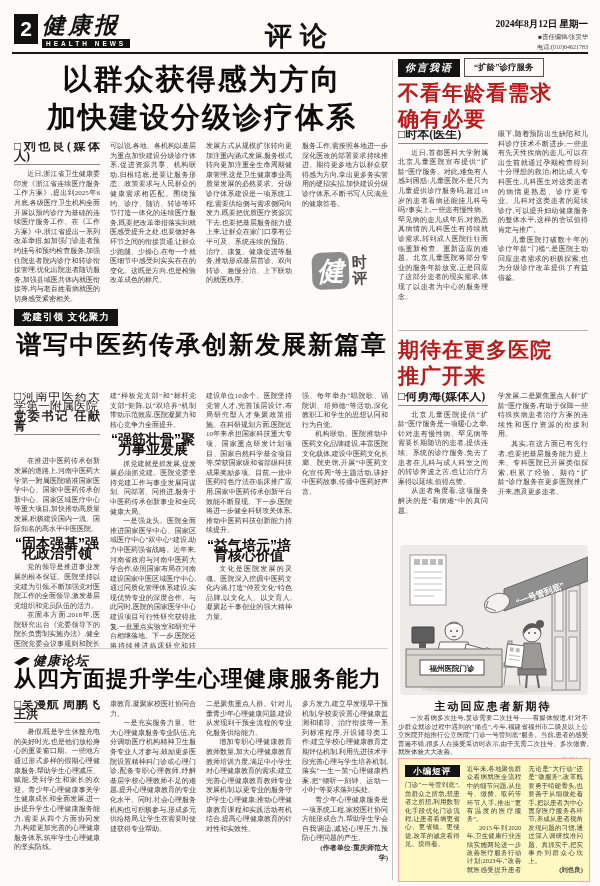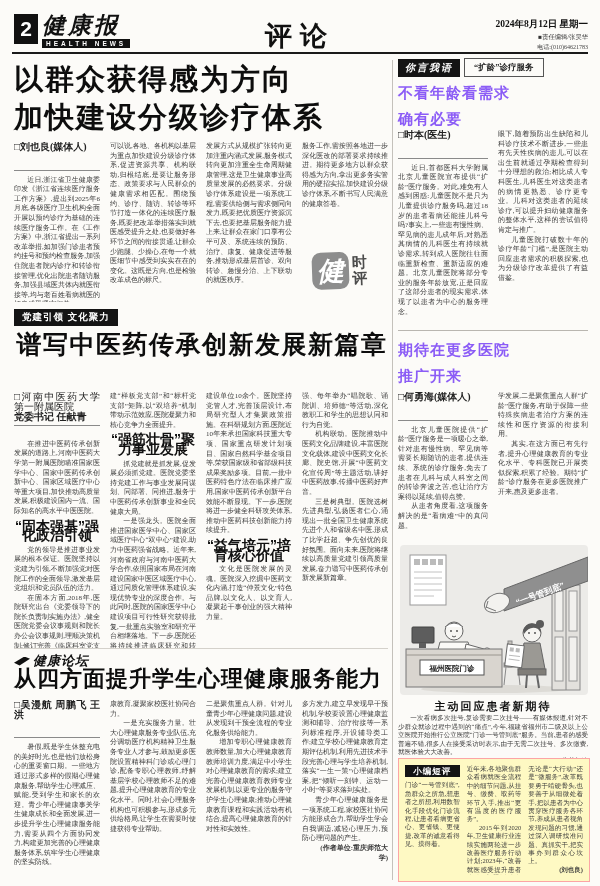--- a/index.html
+++ b/index.html
@@ -21,59 +21,59 @@
   .hdr-ed{font-size:6.3px;color:#333;margin-top:2px;}
   .hdr-ph{font-size:6px;color:#444;margin-top:1px;}
   .toprule{position:absolute;left:12px;top:52px;width:576px;height:2px;background:#1a1a1a;}
   .vrule{position:absolute;left:392px;top:60px;width:1px;height:820px;background:#c4c1bb;}
   
   .cols{display:flex;gap:10px;}
   .col{flex:1;overflow:hidden;}
   .bodytext{font-size:7px;line-height:9.6px;text-align:justify;color:#3b3b3b;}
   .bodytext p{margin:0;text-indent:1.9em;}
   .bodytext p.noindent{text-indent:0;}
-  .byline{font-size:10px;font-weight:bold;color:#222;border-bottom:1px solid #8a8a8a;
-          padding-bottom:18px;margin-bottom:5px;}
+  .byline{font-size:12px;font-weight:bold;color:#222;border-bottom:1px solid #8a8a8a;
+          padding-bottom:3px;margin-bottom:5px;}
   .subhead{font-family:"Liberation Sans",sans-serif;font-size:14px;font-weight:bold;color:#111;
           text-align:center;margin:5px 0;text-indent:0;}
   .badge-black{display:inline-block;background:#141414;color:#fff;font-family:"Liberation Sans",sans-serif;
           font-size:9.5px;font-weight:bold;letter-spacing:1px;padding:2px 8px;}
   
   .lead-hl{position:absolute;left:14px;top:60px;width:376px;font-family:"Liberation Sans",sans-serif;
-          font-size:29px;font-weight:900;letter-spacing:2px;line-height:38px;color:#0d0d0d;}
+          font-size:29px;font-weight:900;letter-spacing:2px;line-height:38px;color:#0d0d0d;text-align:center;}
   .lead-body{position:absolute;left:14px;top:142px;width:374px;height:160px;}
   .stamp{position:absolute;left:312px;top:252px;display:flex;align-items:center;transform:rotate(-2deg);}
   .stamp-sq{width:37px;height:37px;background:#8d8d8d;border-radius:9px;color:#fff;
           font-size:27px;font-style:italic;font-weight:bold;display:flex;align-items:center;justify-content:center;}
   .stamp-lb{width:16px;margin-left:3px;font-size:15px;font-weight:900;color:#4c4c4c;
           line-height:16px;word-break:break-all;}
   
   .party-badge{position:absolute;left:14px;top:306px;}
   .party-hl{position:absolute;left:14px;top:328px;width:376px;text-align:center;
           font-family:"Liberation Sans",sans-serif;font-size:25px;font-weight:900;letter-spacing:1.5px;color:#0d0d0d;}
   .party-body{position:absolute;left:14px;top:392px;width:374px;height:256px;}
-  .pbyline{font-size:10px;color:#222;border-bottom:1px solid #8a8a8a;padding-bottom:3px;margin-bottom:14px;}
+  .pbyline{font-size:12px;color:#222;border-bottom:1px solid #8a8a8a;padding-bottom:3px;margin-bottom:22px;}
   .pbyline .l2{font-weight:bold;margin-top:1px;}
   
   .forum-sep{position:absolute;left:14px;top:648px;width:374px;height:1px;background:#d4d1cb;}
   .forum-badge{position:absolute;left:14px;top:652px;display:flex;align-items:center;}
   .pen-icon{width:16px;height:9px;background:#111;margin-right:3px;
           clip-path:polygon(0 70%,65% 0,100% 25%,35% 100%);}
   .forum-badge-text{font-size:13px;font-weight:900;font-style:italic;letter-spacing:1px;color:#111;}
   .forum-hl{position:absolute;left:14px;top:664px;width:376px;font-family:"Liberation Sans",sans-serif;
           font-size:22px;font-weight:900;letter-spacing:1px;color:#0d0d0d;}
   .forum-body{position:absolute;left:14px;top:700px;width:374px;height:176px;}
   .credit-r{text-align:right;font-weight:bold;text-indent:0;margin-top:2px;}
   
   .r1-badges{position:absolute;left:398px;top:58px;display:flex;align-items:center;}
   .r1-badge{background:#141414;color:#fff;font-size:10px;font-weight:900;font-style:italic;
           letter-spacing:2px;padding:2px 7px;text-align:center;}
   .r1-topic{border:1px solid #555;font-size:8.5px;font-weight:bold;padding:2.5px 9px;margin-left:4px;color:#222;}
   .r-hl{position:absolute;left:398px;width:190px;font-family:"Liberation Sans",sans-serif;
-          font-size:15px;font-weight:900;letter-spacing:1px;line-height:26px;color:#8b5cf6;}
+          font-size:21px;font-weight:900;letter-spacing:1px;line-height:26px;color:#b91c1c;}
   .r1-hl{top:80px;}
   .r1-body{position:absolute;left:398px;top:130px;width:190px;height:196px;}
   .r-hr{position:absolute;left:398px;top:330px;width:190px;height:1px;background:#b9b6b0;}
   .r2-hl{top:337px;}
   .r2-body{position:absolute;left:398px;top:392px;width:190px;height:150px;}
   
   .cartoon{position:absolute;left:400px;top:545px;width:188px;height:150px;}
   .cartoon-caption{position:absolute;left:398px;top:699px;width:190px;text-align:center;
           font-family:"Liberation Sans",sans-serif;font-size:11px;font-weight:bold;letter-spacing:2px;color:#111;}
   .cartoon-para{position:absolute;left:398px;top:714px;width:190px;font-size:6.5px;line-height:8.6px;
@@ -160,21 +160,20 @@
       <p>一是强龙头。医院全面推进国家医学中心、国家区域医疗中心“双中心”建设,助力中医药强省战略。近年来,河南省政府与河南中医药大学合作,依照国家布局在河南建设国家中医区域医疗中心,通过同质化管理体系建设,实现优势专业的深度合作。与此同时,医院的国家医学中心建设项目可行性研究获得批复,一批重点实验室和研究平台相继落地。下一步,医院还将持续推进临床研究和转化“双中心一平台”建设,带动河南省中医药服务能力全面提升。</p>
     </div>
     <div class="col bodytext">
       <p class="noindent">建设单位10余个。医院坚持党管人才,完善顶层设计,布局研究型人才集聚政策措施。在科研规划方面,医院近10年来承担国家科技重大专项、国家重点研发计划项目、国家自然科学基金项目等,荣获国家级和省部级科技成果奖励多项。目前,一批中医药特色疗法在临床推广应用,国家中医药传承创新平台效能不断显现。下一步,医院将进一步健全科研攻关体系,推动中医药科技创新能力持续提升。</p>
       <div class="subhead">“益气培元”培育核心价值</div>
       <p>文化是医院发展的灵魂。医院深入挖掘中医药文化内涵,打造“仲景文化”特色品牌,以文化人、以文育人,凝聚起干事创业的强大精神力量。</p>
     </div>
     <div class="col bodytext">
       <p class="noindent">强、每年举办“唱院歌、诵院训、培师德”等活动,深化教职工和学生的思想认同和行为自觉。</p>
       <p>机构联动。医院推动中医药文化品牌建设,丰富医院文化载体,建设中医药文化长廊、院史馆,开展“中医药文化宣传周”等主题活动,讲好中医药故事,传播中医药好声音。</p>
-      <p>三是树典型。医院选树先进典型,弘扬医者仁心,涌现出一批全国卫生健康系统先进个人和省级名中医,形成了比学赶超、争先创优的良好氛围。面向未来,医院将继续以高质量党建引领高质量发展,奋力谱写中医药传承创新发展新篇章。</p>
     </div>
   </div>
 
   <div class="forum-sep"></div>
   <div class="forum-badge">
     <span class="pen-icon"></span>
     <span class="forum-badge-text">健康论坛</span>
   </div>
   <div class="forum-hl">从四方面提升学生心理健康服务能力</div>
   <div class="forum-body cols">
@@ -222,21 +221,21 @@
     <div>推广开来</div>
   </div>
   <div class="r2-body cols">
     <div class="col bodytext">
       <div class="byline">□何勇海(媒体人)</div>
       <p>北京儿童医院提供“扩龄”医疗服务是一项暖心之举,针对患有慢性病、罕见病等需要长期随访的患者,提供连续、系统的诊疗服务,免去了患者在儿科与成人科室之间的转诊奔波之苦,也让治疗方案得以延续,值得点赞。</p>
       <p>从患者角度看,这项服务解决的是“看病难”中的真问题。</p>
     </div>
     <div class="col bodytext">
       <p class="noindent">学发展,二是聚焦重点人群“扩龄”医疗服务,有助于保障一些特殊疾病患者治疗方案的连续性和医疗资源的衔接利用。</p>
-      <p>其实,在这方面已有先行者,提升心理健康教育的专业化水平、专科医院已开展类似探索,积累了经验。期待“扩龄”诊疗服务在更多医院推广开来,惠及更多患者。</p>
+      <p>其实,在这方面已有先行者,也要把基层服务能力提上来、专科医院已开展类似探索,积累了经验。期待“扩龄”诊疗服务在更多医院推广开来,惠及更多患者。</p>
     </div>
   </div>
 
   <div class="cartoon">
     <svg width="188" height="150" viewBox="0 0 188 150">
       <rect x="0" y="0" width="188" height="150" rx="4" fill="#ecebe8"></rect>
       <ellipse cx="95" cy="144" rx="74" ry="4" fill="#dddbd6"></ellipse>
 
       <rect x="10" y="10" width="36" height="50" fill="#fff" stroke="#999"></rect>
       <rect x="14" y="14" width="6" height="6" fill="#bbb"></rect>

